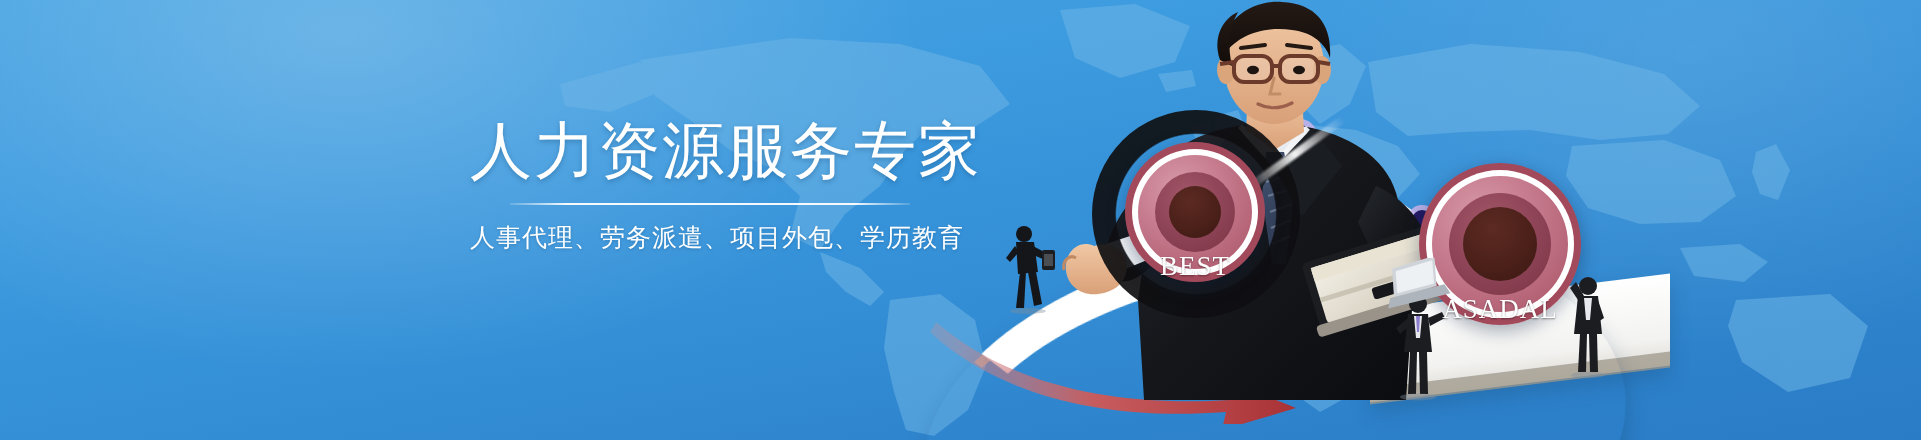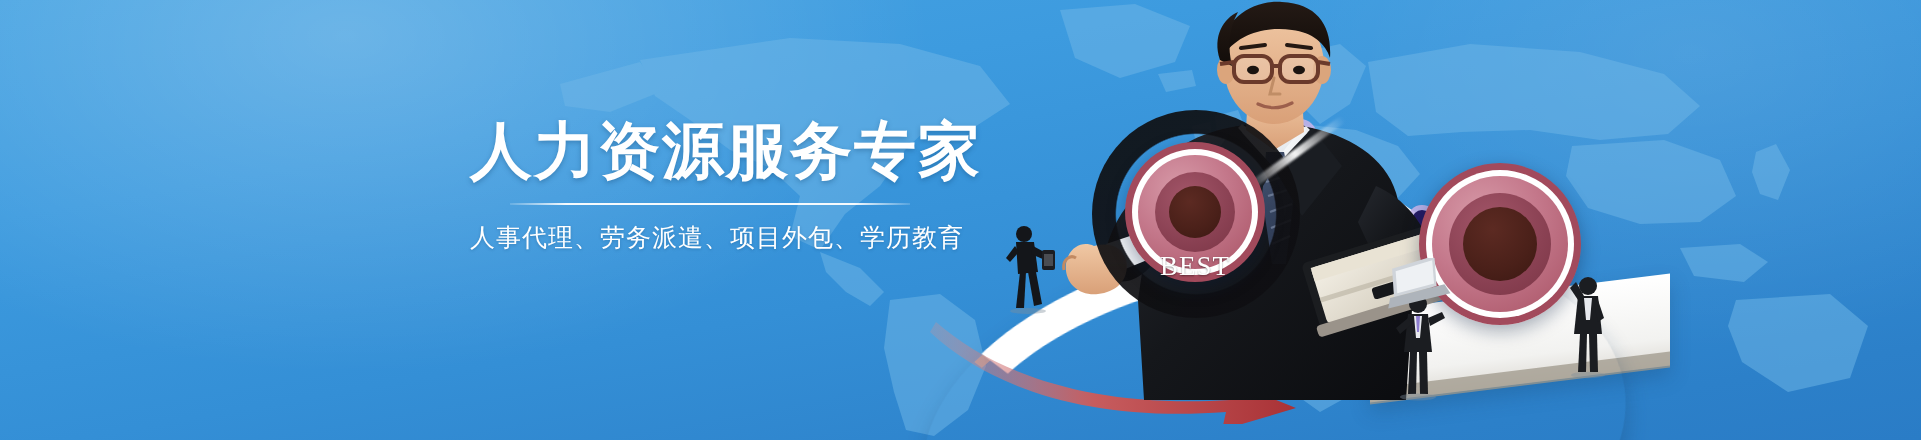--- a/index.html
+++ b/index.html
@@ -25,21 +25,21 @@
   }
 
   
   .worldmap{position:absolute;left:0;top:0;width:1921px;height:440px;opacity:.55;}
   .worldmap svg{width:100%;height:100%;display:block;}
 
   
   .copy{position:absolute;left:470px;top:118px;width:480px;text-align:center;}
   .headline{
     font-family:"DejaVu Sans","Liberation Sans",sans-serif;
-    font-weight:700;
+    font-weight:400;
     font-size:62px;
     line-height:1.05;
     letter-spacing:2px;
     color:#ffffff;
     margin:0;
     text-shadow:0 2px 5px rgba(17,65,110,.35);
     white-space:nowrap;
   }
   .rule{
     height:2px;width:400px;margin:20px auto 0 auto;
@@ -394,20 +394,21 @@
     <div class="core"></div>
     <span class="badge-label">BEST</span>
   </div>
 
   <div class="badge" id="badge-asadal">
     <div class="ring1"></div>
     <div class="ring2"></div>
     <div class="ring3"></div>
     <div class="ring4"></div>
     <div class="core"></div>
+    <span class="badge-label">ASADAL</span>
   </div>
 
   <div class="mini" id="mini-walker">
     <svg viewBox="0 0 56 92" xmlns="http://www.w3.org/2000/svg">
       <g fill="#14161a">
         <circle cx="24" cy="12" r="8"></circle>
         <path d="M16 20 L34 20 L38 50 L18 52 Z"></path>
         <path d="M20 50 L26 50 L24 86 L16 86 Z"></path>
         <path d="M28 50 L36 50 L42 82 L34 84 Z"></path>
         <path d="M33 24 L48 32 L45 38 L31 32 Z"></path>

